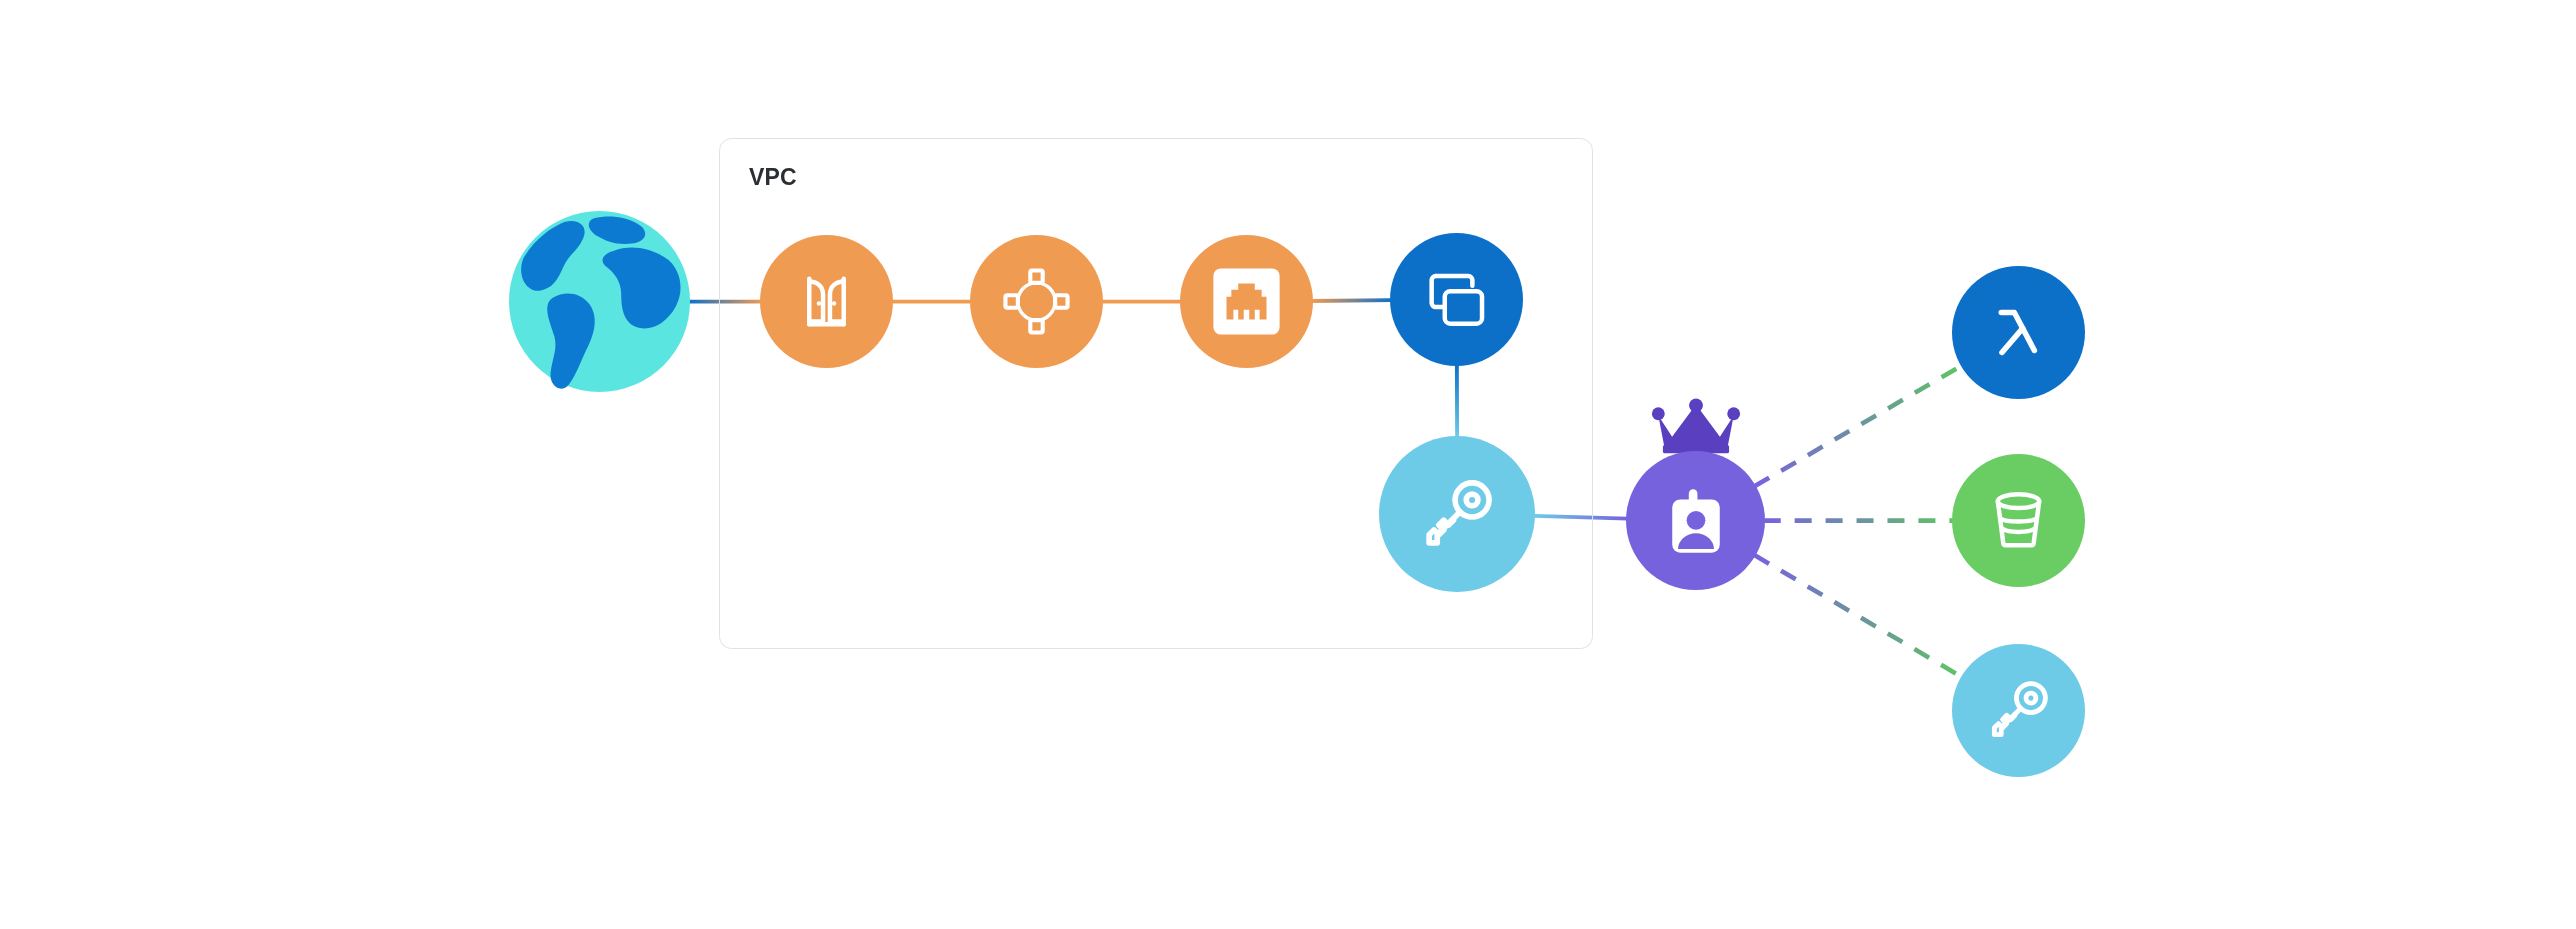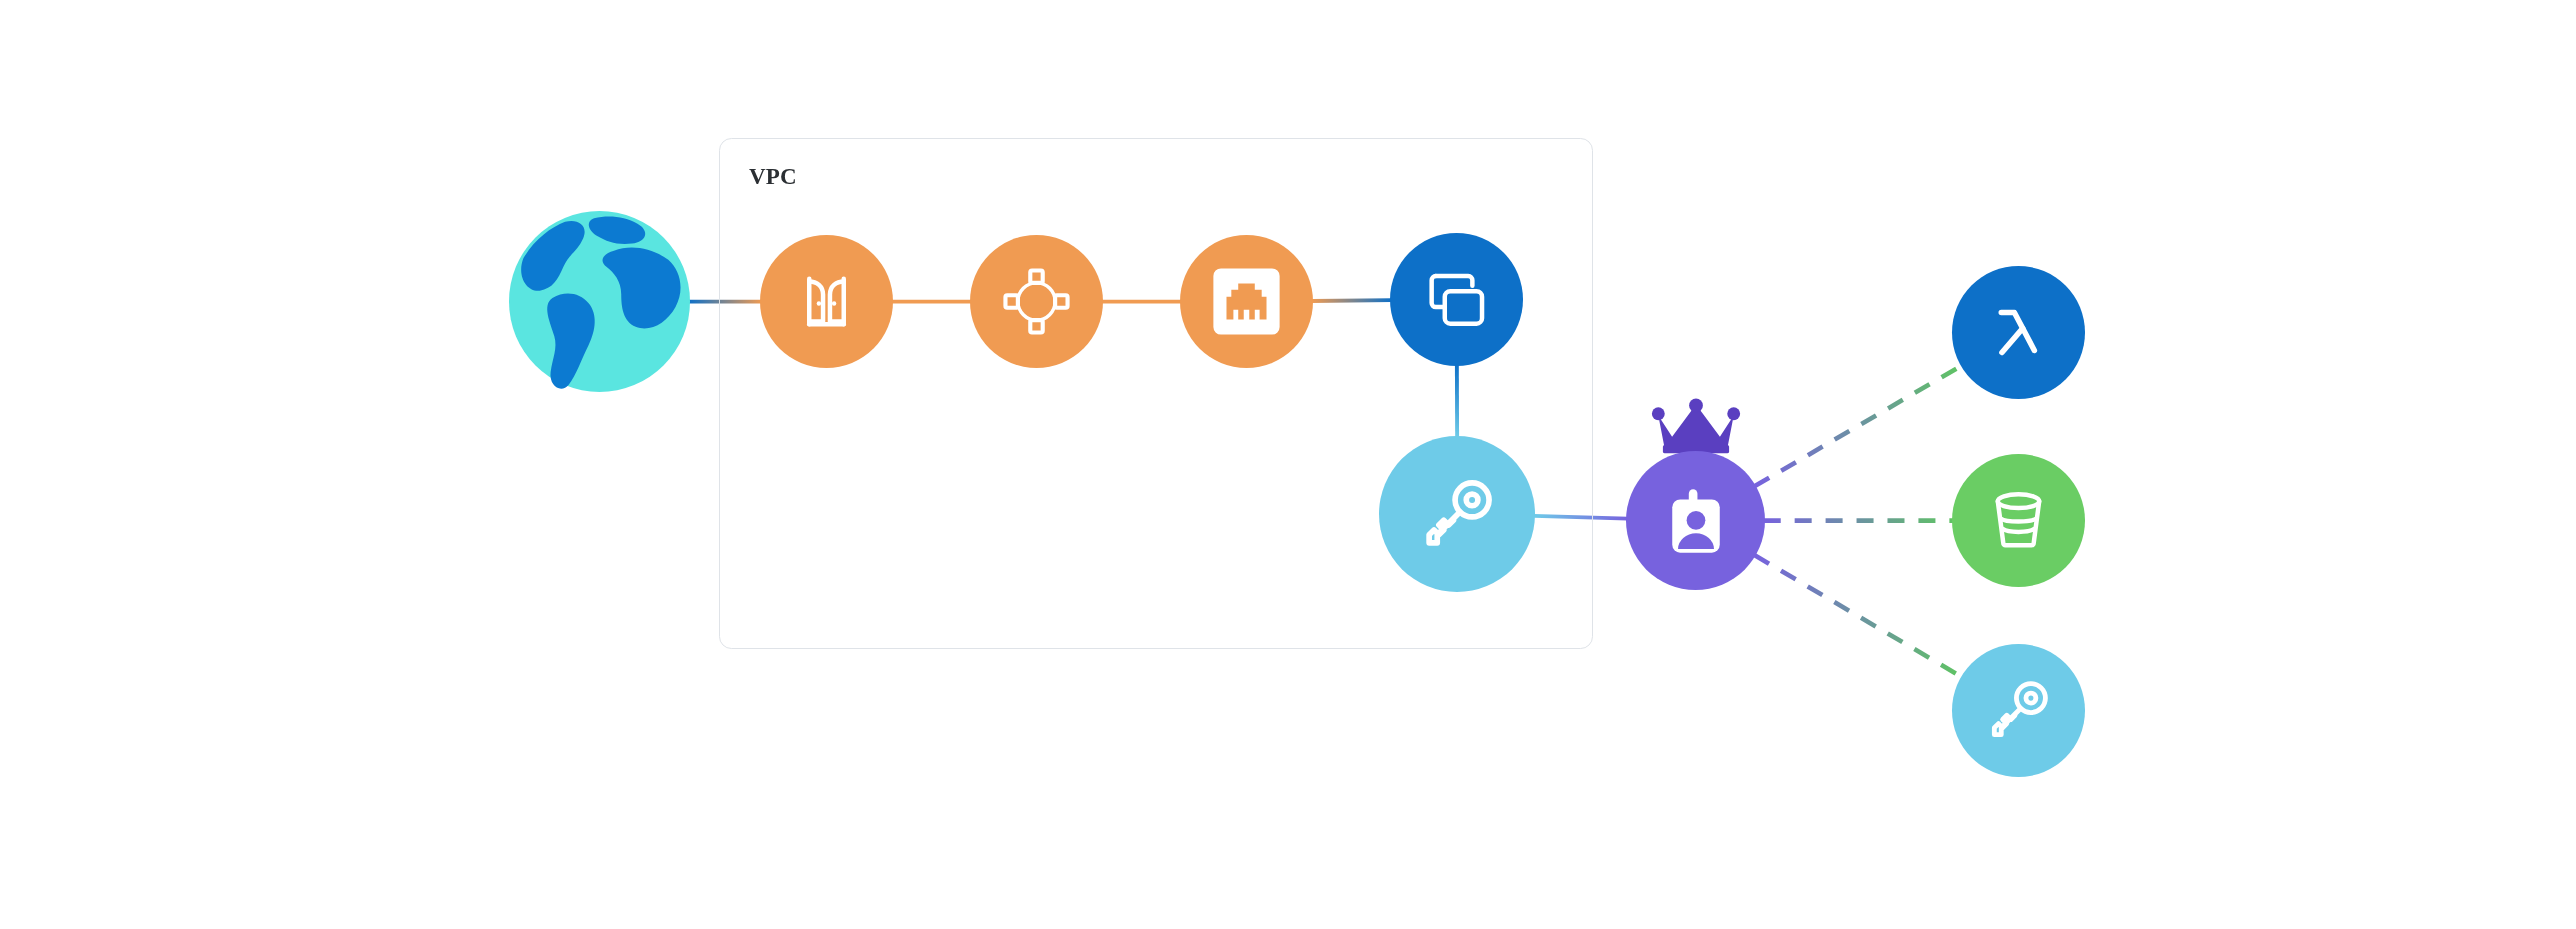--- a/index.html
+++ b/index.html
@@ -76,21 +76,21 @@
       <line x1="1424" y1="390" x2="1528" y2="390" stroke="url(#grad-e3)" stroke-width="5" stroke-linecap="butt"></line>
       <line x1="1695.9948534842747" y1="389.0701676736058" x2="1799.0051465157253" y2="387.9298323263942" stroke="url(#grad-e4)" stroke-width="5" stroke-linecap="butt"></line>
       <line x1="1883.3032471213874" y1="470.99945262430805" x2="1883.6426016069363" y2="565.0006451213512" stroke="url(#grad-e5)" stroke-width="5" stroke-linecap="butt"></line>
       <line x1="1982.9577612774065" y1="666.8916228944697" x2="2104.037545531194" y2="670.4296685382492" stroke="url(#grad-e6)" stroke-width="5" stroke-linecap="butt"></line>
       <line x1="2268.0323748856695" y1="628.6933642752574" x2="2536.4236421545884" y2="472.2926977372543" stroke="url(#grad-e7)" stroke-width="6" stroke-linecap="butt" stroke-dasharray="22 18"></line>
       <line x1="2280" y1="673" x2="2525" y2="673" stroke="url(#grad-e8)" stroke-width="6" stroke-linecap="butt" stroke-dasharray="22 18"></line>
       <line x1="2267.87358753837" y1="717.5780070669081" x2="2536.5752118951923" y2="875.4482659815878" stroke="url(#grad-e9)" stroke-width="6" stroke-linecap="butt" stroke-dasharray="22 18"></line>
     </svg>
   <div id="group-layer">
       <div class="vpc-box" style="left: 719px; top: 138px; width: 874px; height: 511px; border-color: rgb(223, 227, 232);"></div>
-      <div class="vpc-label" style="left: 749px; top: 164px; color: rgb(43, 47, 51); font-family: Liberation Serif, serif;">VPC</div>
+      <div class="vpc-label" style="left: 749px; top: 164px; color: rgb(43, 47, 51);">VPC</div>
     </div>
   <div id="node-layer">
       <div class="node" style="left: 509px; top: 211px; width: 181px; height: 181px;">
         <div style="width: 181px; height: 181px;">
           <svg viewBox="0 0 100 100" width="100%" height="100%">
             <circle cx="50" cy="50" r="50" fill="#5ae5e0"></circle>
             <path fill="#0c7ad1" d="M8 26 C14 16 23 9 31 6 C38 4 44 8 41 15 C38 22 33 24 30 31 C27 38 24 43 17 44 C10 45 4 36 8 26 Z"></path>
             <path fill="#0c7ad1" d="M47 4 C55 2 64 3 71 7 C78 11 76 17 68 18 C60 19 54 17 49 14 C44 11 42 6 47 4 Z"></path>
             <path fill="#0c7ad1" d="M58 22 C68 18 80 21 88 27 C95 33 97 44 92 53 C87 62 78 67 70 64 C63 61 62 53 62 46 C62 39 58 34 54 31 C50 28 51 24 58 22 Z"></path>
             <path fill="#0c7ad1" d="M24 48 C31 44 39 45 44 51 C49 57 48 66 44 74 C40 82 37 91 33 96 C29 101 22 97 23 89 C24 81 27 76 25 69 C23 62 18 52 24 48 Z"></path>

